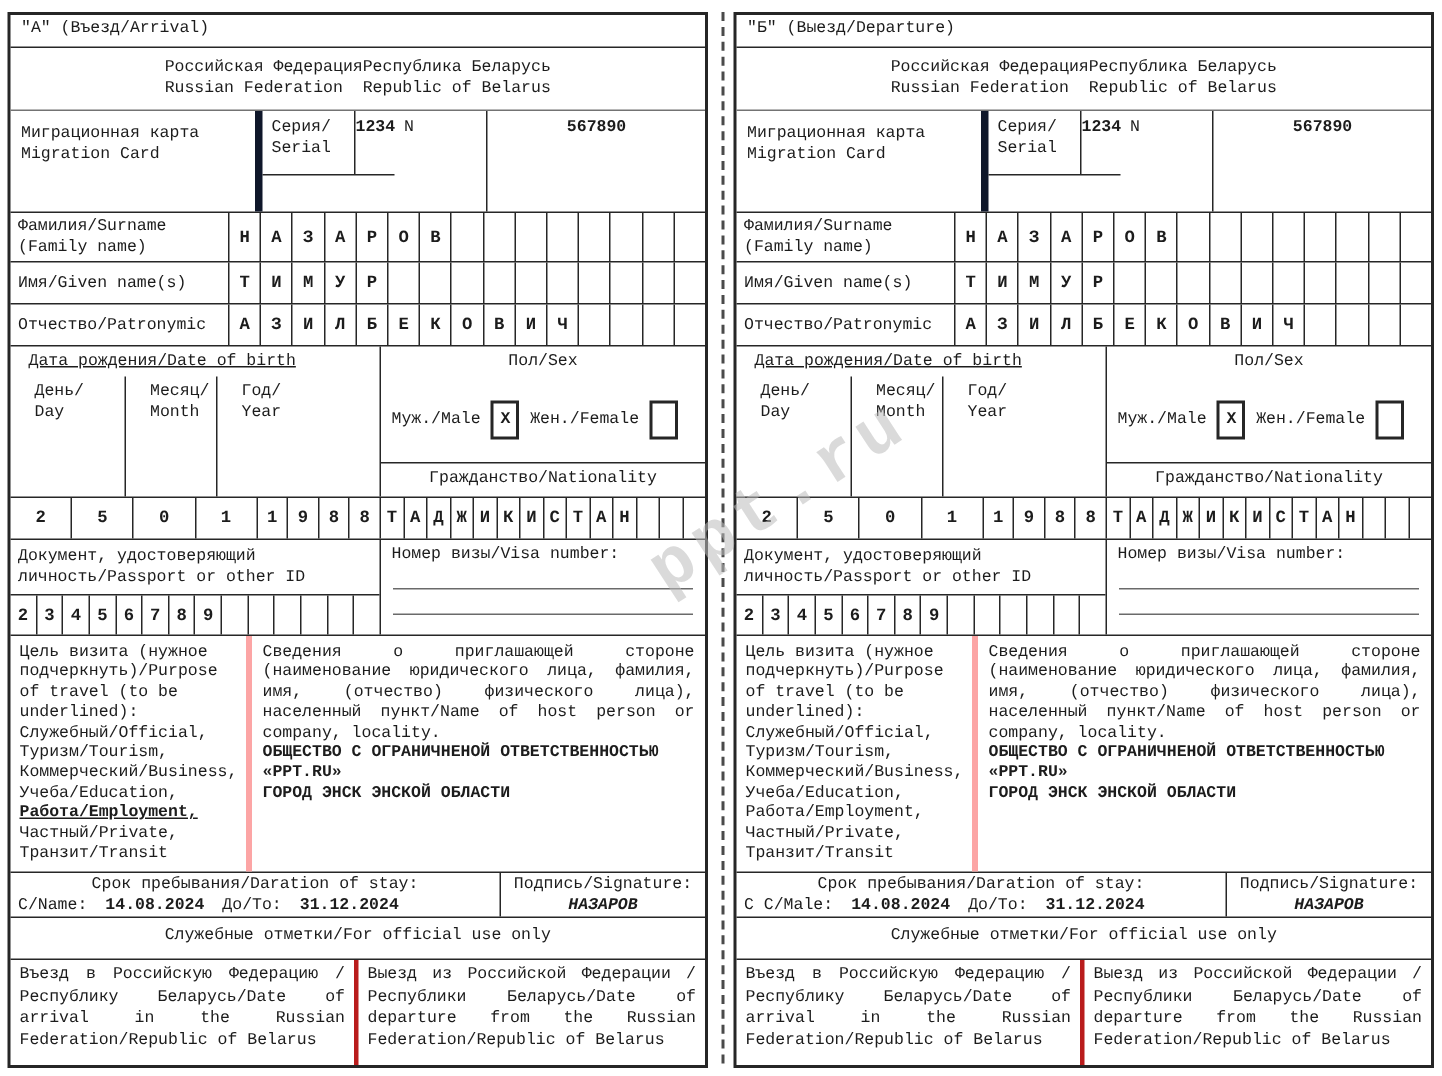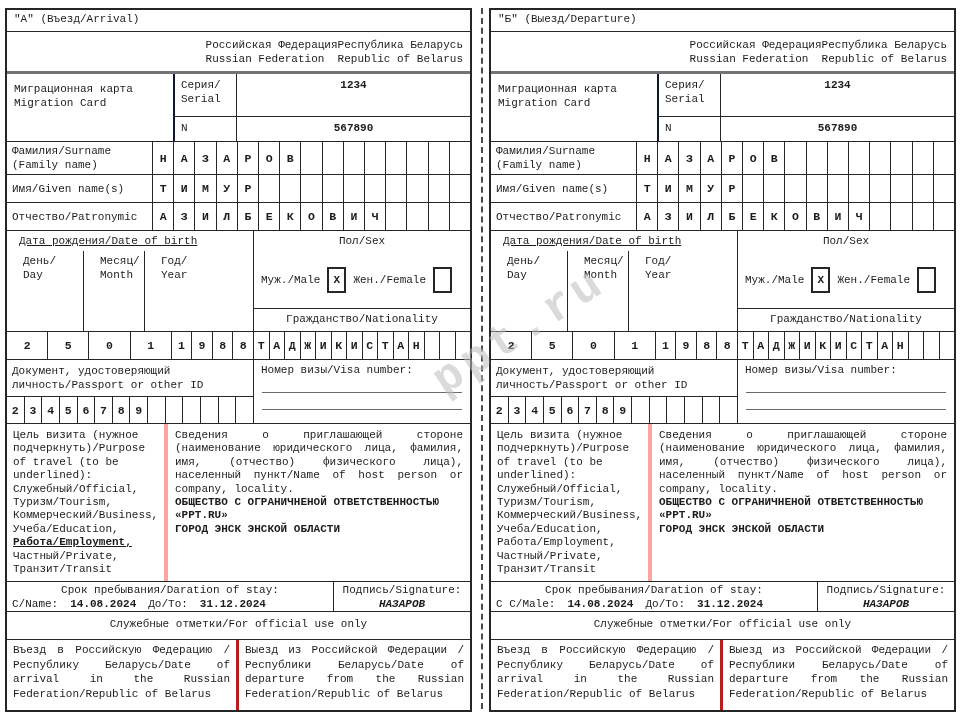--- a/index.html
+++ b/index.html
@@ -25,29 +25,29 @@
   }
   .watermark {
     position: absolute; left: 422px; top: 306px;
     transform: rotate(-33deg);
     font-size: 46px; font-weight: bold; letter-spacing: 5px;
     color: #bdbdbd; opacity: 0.55; z-index: 3; pointer-events: none;
   }
 
   .row-title { height: 22px; border-bottom: 1px solid #262626; padding: 3px 7px; font-size: 11px; }
   .row-fed {
-    height: 42px; border-bottom: 3px solid #737373;
-    display: flex; justify-content: flex-end;
+    height: 42px; border-bottom: 1px solid #737373;
+    display: flex; justify-content: center;
     padding: 6px 7px; font-size: 11px; line-height: 14px;
   }
   .fed-right { text-align: right; }
 
   .row-card { height: 68px; border-bottom: 1px solid #262626; display: flex; font-size: 11px; }
-  .card-label { width: 168px; border-right: 2px solid #0f172a; padding: 8px 7px; line-height: 14px; }
-  .card-right { flex: 1; display: flex; flex-direction: column; }
+  .card-label { width: 168px; border-right: 5px solid #0f172a; padding: 8px 7px; line-height: 14px; }
+  .card-right { flex: 1; display: flex; flex-direction: row; }
   .serial-row { height: 43px; border-bottom: 1px solid #262626; display: flex; }
   .n-row { flex: 1; display: flex; }
   .serial-label { width: 62px; border-right: 1px solid #262626; padding: 4px 6px; line-height: 14px; }
   .serial-value { flex: 1; text-align: center; font-weight: bold; padding-top: 5px; }
 
   .row-name { border-bottom: 1px solid #262626; display: flex; font-size: 11px; }
   .row-surname { height: 33px; }
   .row-given, .row-patr { height: 28px; }
   .name-label { width: 146px; border-right: 1px solid #262626; padding: 2px 5px; line-height: 14px; }
   .row-given .name-label, .row-patr .name-label { display: flex; align-items: center; }

